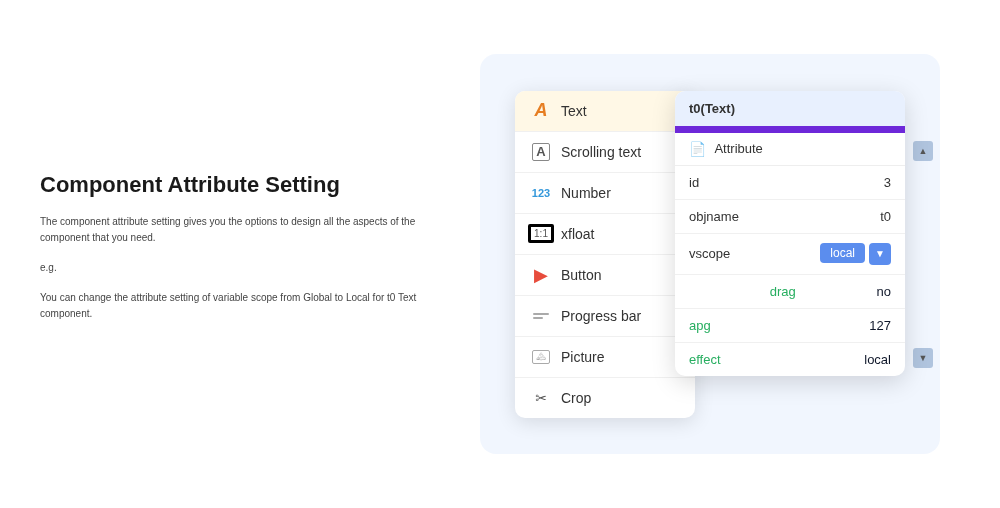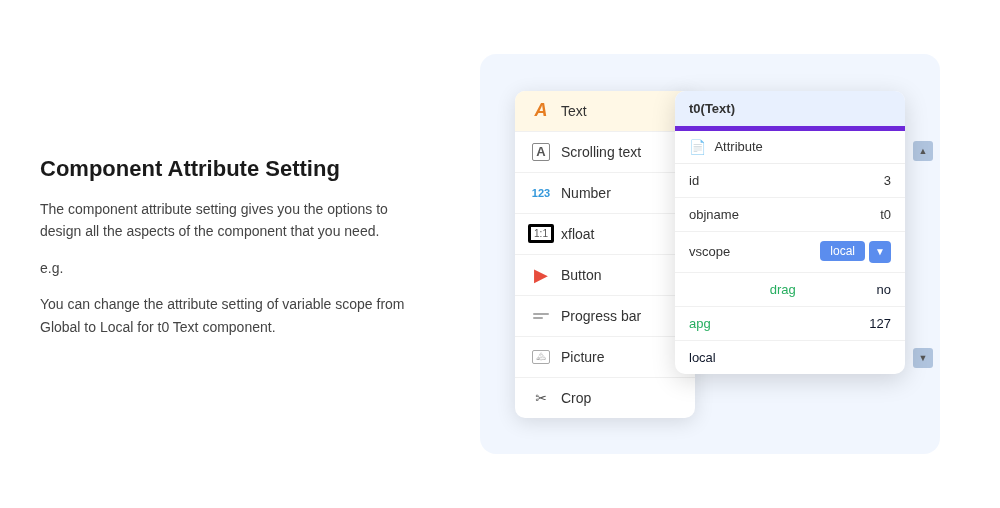--- a/index.html
+++ b/index.html
@@ -28,21 +28,21 @@
     }
 
     .text-section h1 {
       font-size: 22px;
       font-weight: 700;
       color: #1a1a1a;
       margin-bottom: 16px;
     }
 
     .text-section p {
-      font-size: 14px;
+      font-size: 10px;
       color: #444;
       line-height: 1.6;
       margin-bottom: 14px;
     }
 
     
     .ui-section {
       flex: 1;
       display: flex;
       justify-content: center;
@@ -131,21 +131,21 @@
       width: 230px;
       overflow: hidden;
     }
 
     .attr-header {
       background: #e8f0fe;
       padding: 10px 14px;
       font-size: 13px;
       font-weight: 600;
       color: #333;
-      border-bottom: 5px solid #6d28d9;
+      border-bottom: 7px solid #6d28d9;
     }
 
     .attr-subheader {
       padding: 8px 14px;
       font-size: 13px;
       color: #333;
       display: flex;
       align-items: center;
       gap: 8px;
       border-bottom: 1px solid #eee;
@@ -331,20 +331,21 @@
           <span class="attr-key green" style="color:#27ae60;text-align:center;">drag</span>
           <span class="attr-value green">no</span>
         </div>
 
         <div class="attr-row">
           <span class="attr-key green" style="color:#27ae60;">apg</span>
           <span class="attr-value green">127</span>
         </div>
 
         <div class="attr-row">
+          <span class="attr-key green" style="color:#27ae60;">effect</span>
           <span class="attr-value green">local</span>
         </div>
 
       </div>
 
       <div style="display:flex;flex-direction:column;justify-content:space-between;height:100%;position:absolute;right:-28px;top:0;bottom:0;">
         <div style="width:20px;height:20px;background:#b0c4de;border-radius:3px;display:flex;align-items:center;justify-content:center;font-size:9px;color:#555;cursor:pointer;margin-top:50px;">▲</div>
         <div style="width:20px;height:20px;background:#b0c4de;border-radius:3px;display:flex;align-items:center;justify-content:center;font-size:9px;color:#555;cursor:pointer;margin-bottom:50px;">▼</div>
       </div>
 

